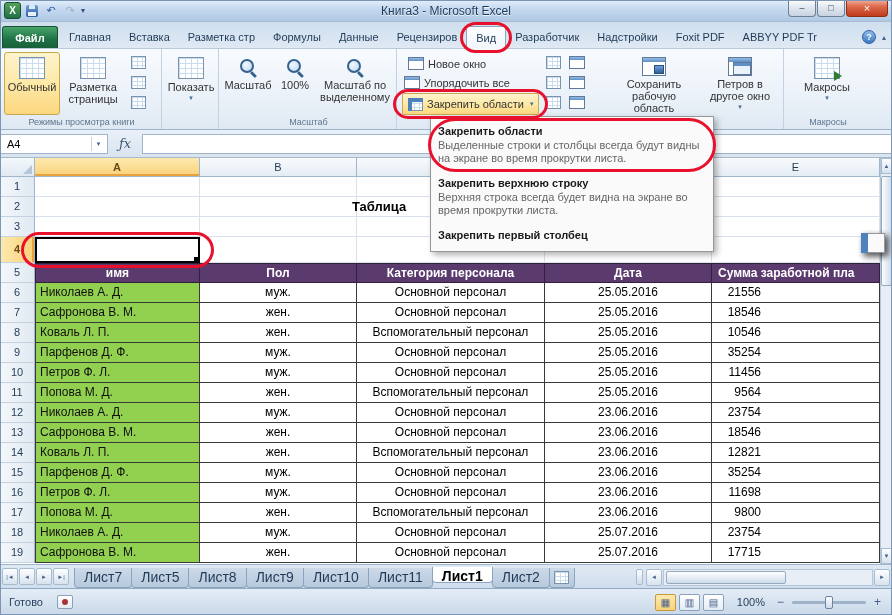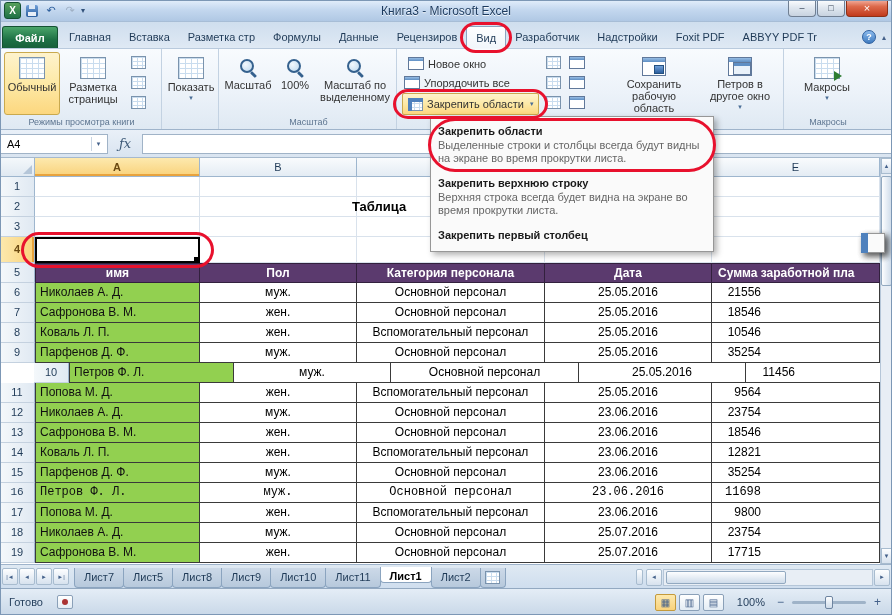--- a/index.html
+++ b/index.html
@@ -108,21 +108,21 @@
 .vscroll{position:absolute;top:158px;right:0;width:12px;height:406px;background:#e8eef5;border-left:1px solid #b5c6d8;display:flex;flex-direction:column;}
 .sbtn{height:16px;background:linear-gradient(#fdfeff,#d7e2ee);border:1px solid #a8bccf;font-size:6px;color:#44618a;display:flex;align-items:center;justify-content:center;flex:none;}
 .vtrack{flex:1;position:relative;}
 .vthumb{position:absolute;left:0;right:0;top:2px;height:110px;background:linear-gradient(to right,#fdfeff,#cfdcea);border:1px solid #92a9c0;border-radius:2px;}
 
 
 .tabbar{position:absolute;top:564px;left:0;right:0;height:24px;background:linear-gradient(#dfe9f3,#cfdeee);border-top:1px solid #9fb4cb;display:flex;align-items:flex-start;}
 .navbtns{display:flex;gap:1px;padding:3px 2px 0 2px;}
 .navbtn{width:16px;height:17px;background:linear-gradient(#fdfeff,#d7e2ee);border:1px solid #a8bccf;border-radius:2px;font-size:6px;color:#44618a;display:flex;align-items:center;justify-content:center;white-space:nowrap;}
 .stabs{display:flex;margin-left:3px;}
-.stab{height:20px;margin-top:3px;padding:0 9px;font-size:11px;line-height:19px;color:#1f3a57;background:linear-gradient(#ccd9e8,#b7c9dc);border:1px solid #8ba4bf;border-top:none;border-radius:0 0 4px 4px;margin-right:-1px;}
+.stab{height:20px;margin-top:3px;padding:0 9px;font-size:14px;line-height:19px;color:#1f3a57;background:linear-gradient(#ccd9e8,#b7c9dc);border:1px solid #8ba4bf;border-top:none;border-radius:0 0 4px 4px;margin-right:-1px;}
 .stab.active{background:#fff;font-weight:bold;position:relative;z-index:2;height:16px;margin-top:2px;color:#000;}
 .stab.insert{width:26px;display:flex;align-items:center;justify-content:center;padding:0;}
 .hscroll{margin-left:auto;display:flex;align-items:center;height:18px;margin-top:3px;margin-right:2px;gap:1px;}
 .splitter{width:7px;height:16px;background:linear-gradient(#fdfeff,#cfdcea);border:1px solid #a8bccf;border-radius:2px;margin-right:2px;}
 .hbtn{width:16px;height:17px;background:linear-gradient(#fdfeff,#d7e2ee);border:1px solid #a8bccf;border-radius:2px;font-size:6px;color:#44618a;display:flex;align-items:center;justify-content:center;}
 .htrack{width:210px;height:17px;background:#e8eef5;border:1px solid #b5c6d8;position:relative;}
 .hthumb{position:absolute;left:2px;top:1px;bottom:1px;width:120px;background:linear-gradient(#fdfeff,#cfdcea);border:1px solid #92a9c0;border-radius:2px;}
 
 
 .statusbar{position:absolute;top:588px;left:0;right:0;height:27px;background:linear-gradient(#e4edf6,#c9d8e8);border-top:1px solid #93a9c1;display:flex;align-items:center;font-size:11px;color:#27415e;}
@@ -375,21 +375,21 @@
     </div>
     <div class="grow" style="height: 20px;">
       <div class="rowhead" style="line-height: 19px;">9</div>
       <div class="cell namecell" style="width: 165px;">Парфенов Д. Ф.</div>
       <div class="cell midcell" style="width: 157px;">муж.</div>
       <div class="cell midcell" style="width: 188px;">Основной персонал</div>
       <div class="cell midcell" style="width: 167px;">25.05.2016</div>
       <div class="cell numcell" style="width: 168px;">35254</div>
     </div>
     <div class="grow" style="height: 20px;">
-      <div class="rowhead" style="line-height: 19px; margin-left: 34px;">10</div>
+      <div class="rowhead" style="line-height: 19px;">10</div>
       <div class="cell namecell" style="width: 165px;">Петров Ф. Л.</div>
       <div class="cell midcell" style="width: 157px;">муж.</div>
       <div class="cell midcell" style="width: 188px;">Основной персонал</div>
       <div class="cell midcell" style="width: 167px;">25.05.2016</div>
       <div class="cell numcell" style="width: 168px;">11456</div>
     </div>
     <div class="grow" style="height: 20px;">
       <div class="rowhead" style="line-height: 19px;">11</div>
       <div class="cell namecell" style="width: 165px;">Попова М. Д.</div>
       <div class="cell midcell" style="width: 157px;">жен.</div>
@@ -422,21 +422,21 @@
       <div class="cell numcell" style="width: 168px;">12821</div>
     </div>
     <div class="grow" style="height: 20px;">
       <div class="rowhead" style="line-height: 19px;">15</div>
       <div class="cell namecell" style="width: 165px;">Парфенов Д. Ф.</div>
       <div class="cell midcell" style="width: 157px;">муж.</div>
       <div class="cell midcell" style="width: 188px;">Основной персонал</div>
       <div class="cell midcell" style="width: 167px;">23.06.2016</div>
       <div class="cell numcell" style="width: 168px;">35254</div>
     </div>
-    <div class="grow" style="height: 20px; font-family: Liberation Mono, monospace;">
+    <div class="grow" style="height: 20px;">
       <div class="rowhead" style="line-height: 19px;">16</div>
       <div class="cell namecell" style="width: 165px;">Петров Ф. Л.</div>
       <div class="cell midcell" style="width: 157px;">муж.</div>
       <div class="cell midcell" style="width: 188px;">Основной персонал</div>
       <div class="cell midcell" style="width: 167px;">23.06.2016</div>
       <div class="cell numcell" style="width: 168px;">11698</div>
     </div>
     <div class="grow" style="height: 20px;">
       <div class="rowhead" style="line-height: 19px;">17</div>
       <div class="cell namecell" style="width: 165px;">Попова М. Д.</div>

